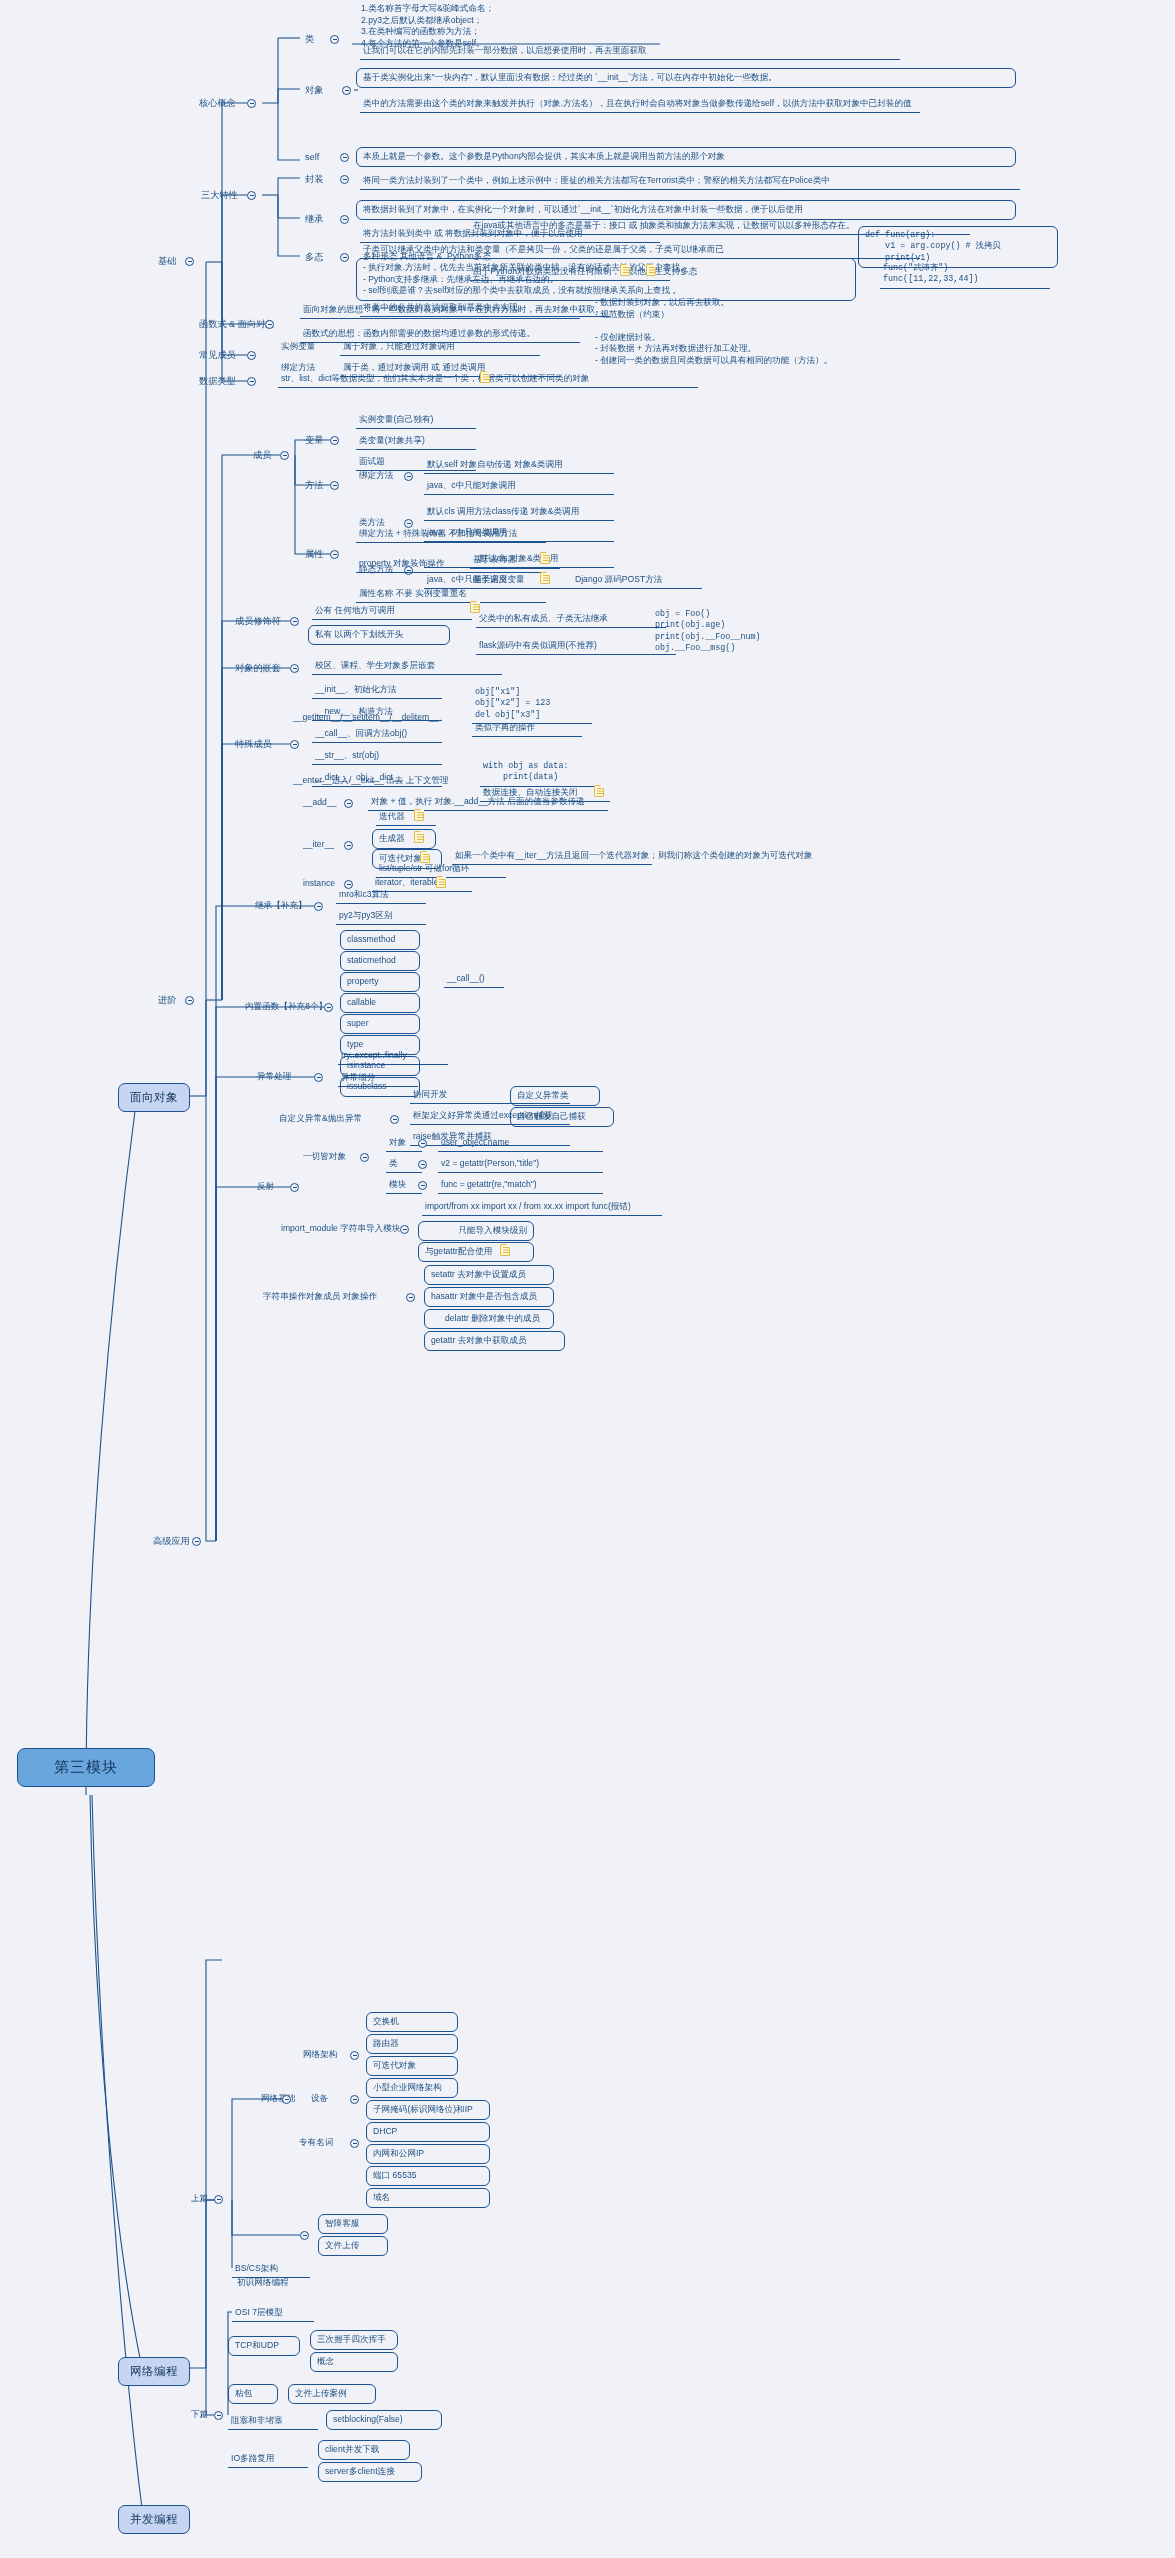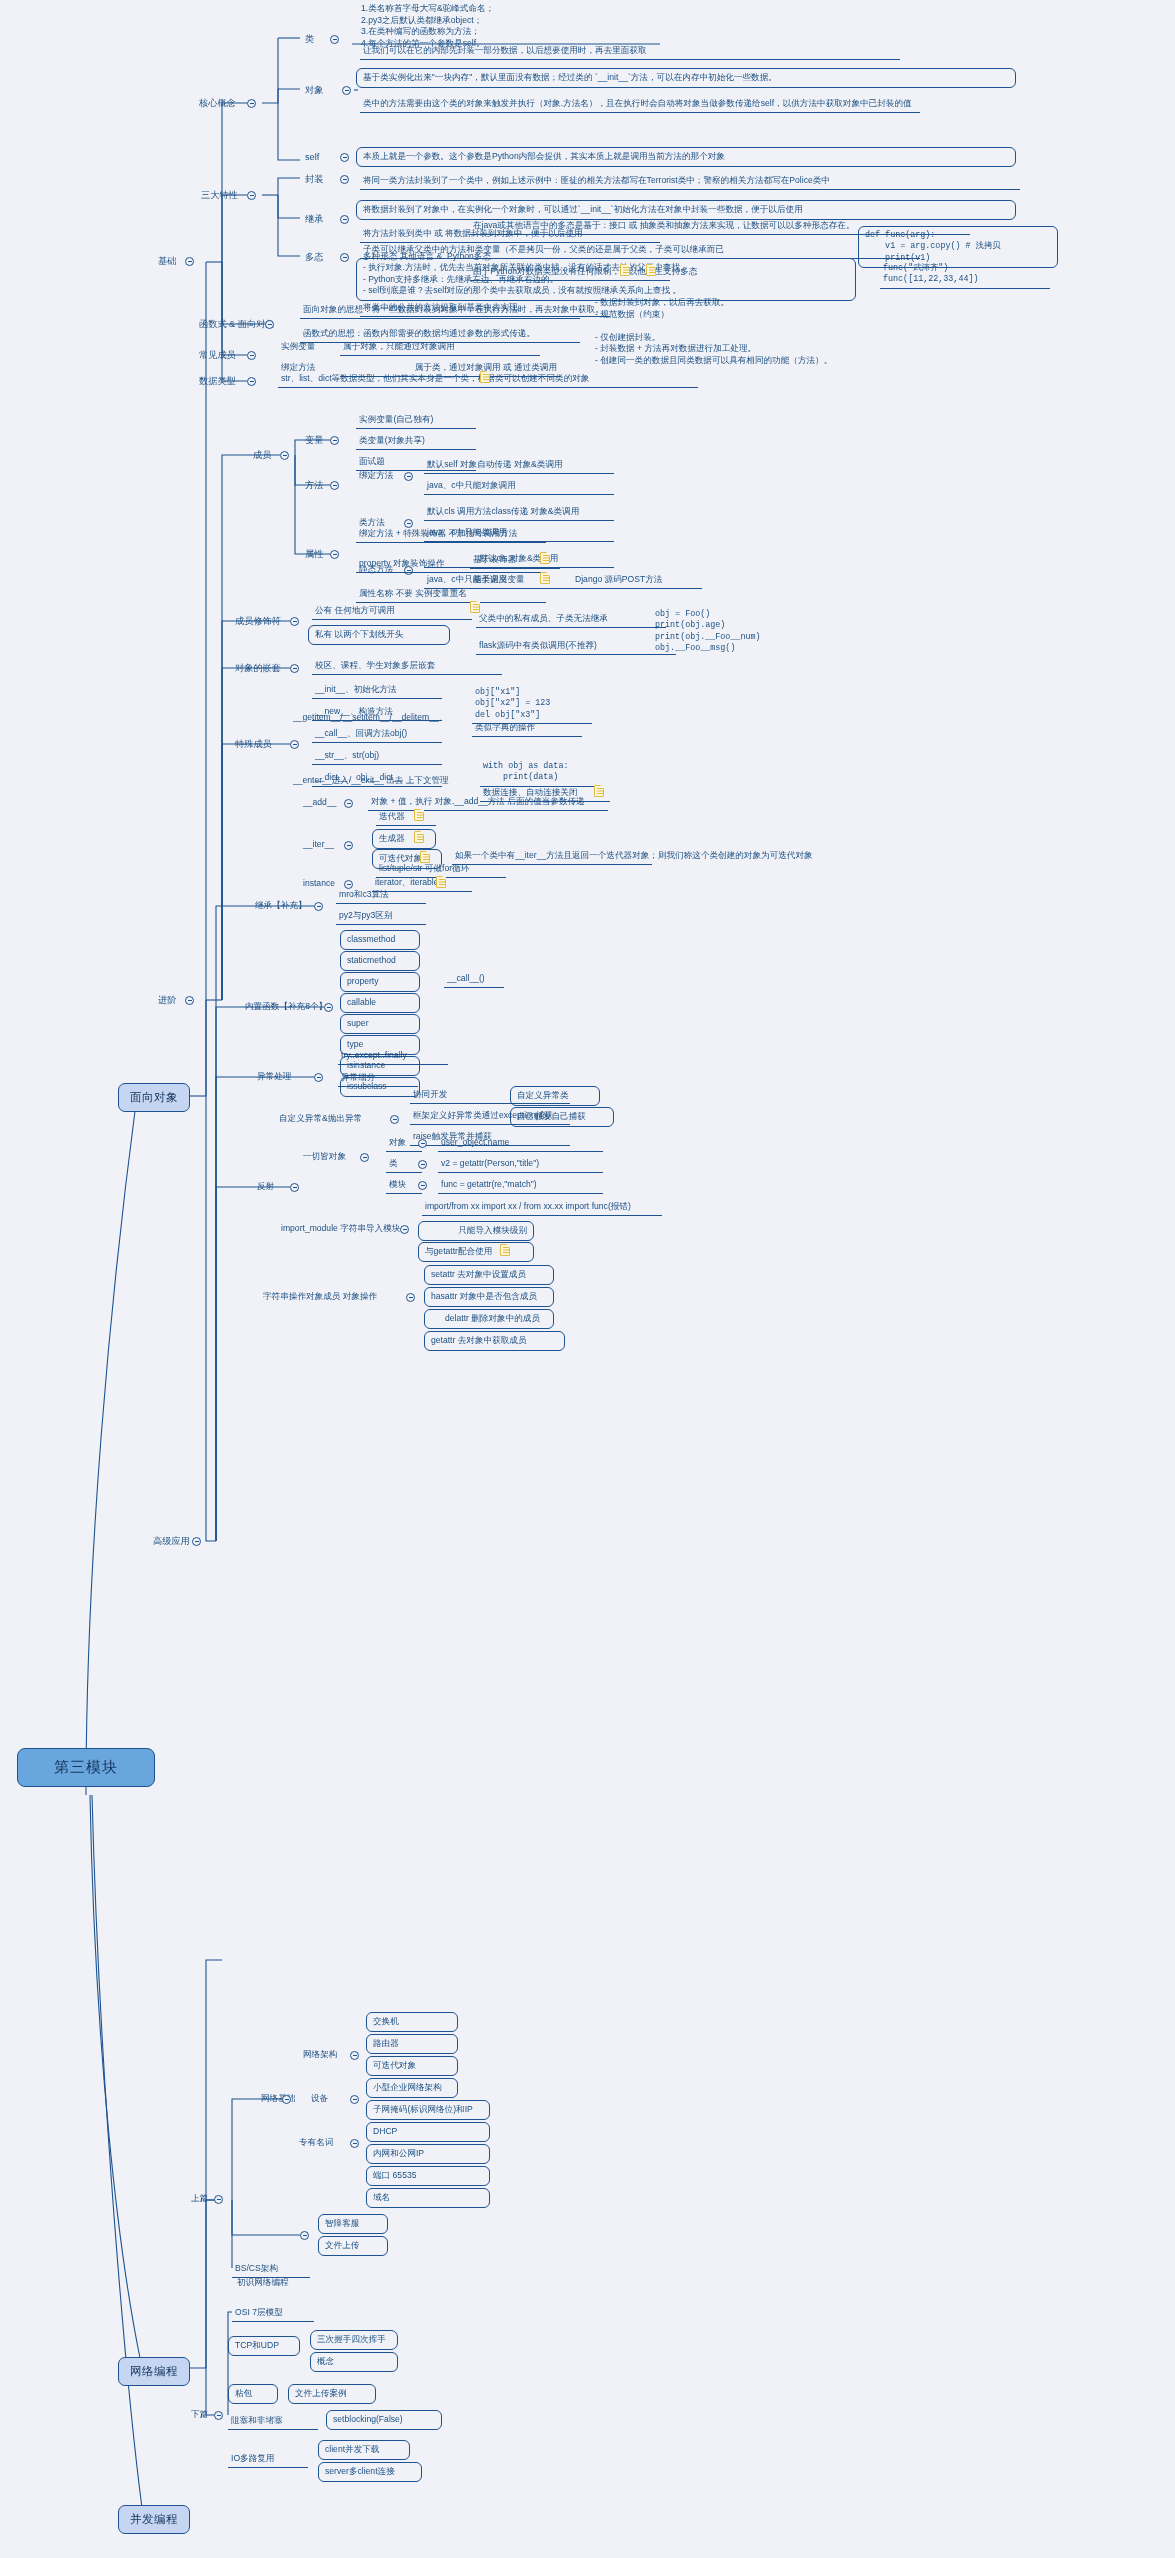--- a/index.html
+++ b/index.html
@@ -205,21 +205,21 @@
 - 规范数据（约束）
 
 - 仅创建据封装。
 - 封装数据 + 方法再对数据进行加工处理。
 - 创建同一类的数据且同类数据可以具有相同的功能（方法）。</div>
     <div class="node t" style="left: 196px; top: 348px;">常见成员</div>
     <div class="tog" style="left: 247px; top: 351px;"></div>
     <div class="node t small" style="left: 278px; top: 340px;">实例变量</div>
     <div class="node t small" style="left: 278px; top: 361px;">绑定方法</div>
     <div class="node t small u" style="left: 340px; top: 340px; width: 200px;">属于对象，只能通过对象调用</div>
-    <div class="node t small u" style="left: 340px; top: 361px; width: 220px; text-align: right;">属于类，通过对象调用 或 通过类调用</div>
+    <div class="node t small u" style="left: 340px; top: 361px; width: 220px;">属于类，通过对象调用 或 通过类调用</div>
     <div class="node t" style="left: 196px; top: 374px;">数据类型</div>
     <div class="tog" style="left: 247px; top: 377px;"></div>
     <div class="node t small u" style="left: 278px; top: 372px; width: 420px;">str、list、dict等数据类型，他们其实本身是一个类，根据类可以创建不同类的对象</div>
     <div class="note" style="left: 480px; top: 371px;"></div>
     <div class="node t" style="left: 250px; top: 448px;">成员</div>
     <div class="tog" style="left: 280px; top: 451px;"></div>
     <div class="node t" style="left: 302px; top: 433px;">变量</div>
     <div class="tog" style="left: 330px; top: 436px;"></div>
     <div class="node t small u" style="left: 356px; top: 413px; width: 120px;">实例变量(自己独有)</div>
     <div class="node t small u" style="left: 356px; top: 434px; width: 120px;">类变量(对象共享)</div>

